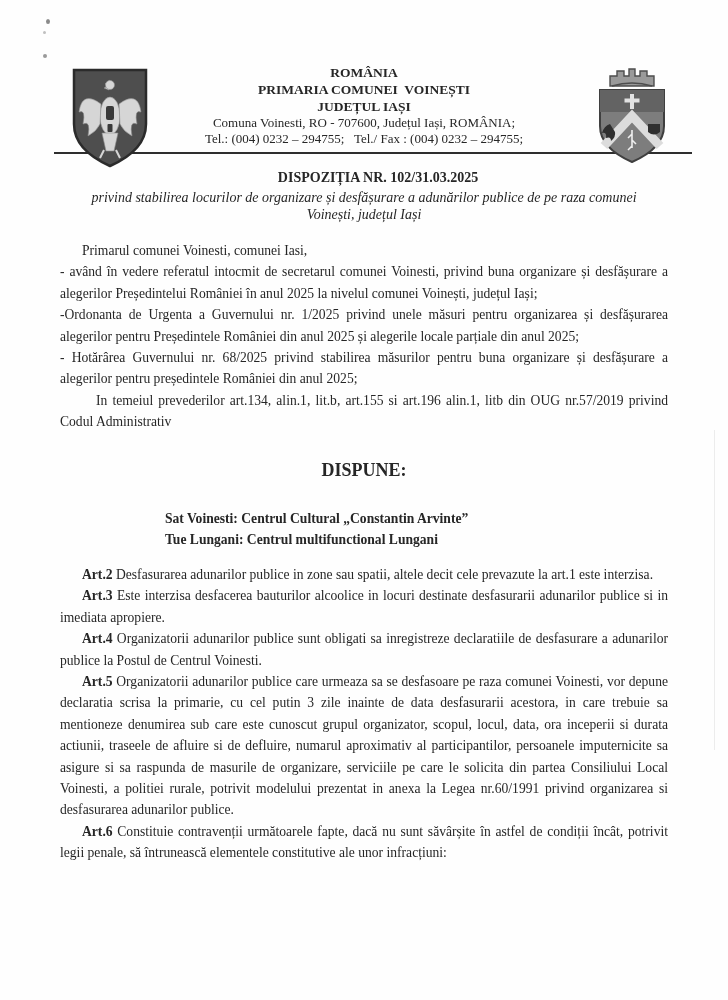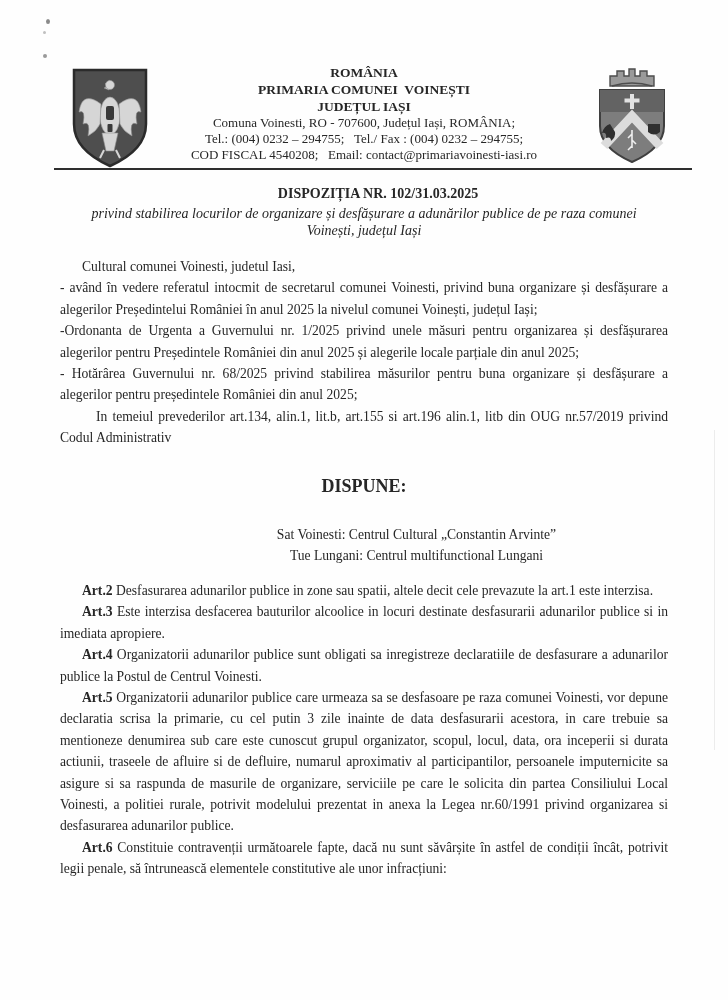--- a/index.html
+++ b/index.html
@@ -31,21 +31,21 @@
   .title-block{text-align:center;margin-top:15px;}
   .doc-number{font-weight:bold;font-size:14px;line-height:17px;padding-left:28px;}
   .doc-subject{font-style:italic;font-size:14px;line-height:17px;max-width:588px;margin:3px auto 0;}
 
   
   .content{margin:17px 60px 0 60px;font-size:13.6px;line-height:21.4px;text-align:justify;}
   .content p{margin:0;}
   p.indent{text-indent:22px;}
   p.indent-lg{text-indent:36px;}
   .dispune{text-align:center;font-weight:bold;margin:27px 0 27px 0 !important;font-size:18px;}
-  .locations{font-weight:normal;margin:8px 0 13px 105px;text-align:center;}
+  .locations{font-weight:bold;margin:8px 0 13px 105px;text-align:left;}
   .locations div{line-height:21.4px;}
   b.art{font-weight:bold;}
 </style>
 </head>
 <body>
 
 <div class="page">
 
   <span class="speck s1"></span>
   <span class="speck s2"></span>
@@ -85,32 +85,31 @@
     <path d="M62,62 h12 v8 q-6,5 -12,0 Z" fill="#2f2f2f"></path>
     <path d="M46,68 v18 M46,72 l-4,4 M46,78 l4,4 M46,84 l-4,4" stroke="#efefef" stroke-width="1.6" fill="none"></path>
   </svg>
 
   <header class="head-text">
     <div class="head-line-bold">ROMÂNIA</div>
     <div class="head-line-bold">PRIMARIA COMUNEI&nbsp; VOINEȘTI</div>
     <div class="head-line-bold">JUDEȚUL IAȘI</div>
     <div class="head-line">Comuna Voinesti, RO - 707600, Județul Iași, ROMÂNIA;</div>
     <div class="head-line">Tel.: (004) 0232 – 294755;&nbsp;&nbsp; Tel./ Fax : (004) 0232 – 294755;</div>
-    <div class="head-line">COD FISCAL 4540208;&nbsp;&nbsp; Email: contact@primariavoinesti-iasi.ro</div>
   </header>
 
   <div class="rule"></div>
 
   <div class="title-block">
     <div class="doc-number">DISPOZIȚIA NR. 102/31.03.2025</div>
     <div class="doc-subject">privind stabilirea locurilor de organizare și desfășurare a adunărilor publice de pe raza comunei Voinești, județul Iași</div>
   </div>
 
   <main class="content">
-    <p class="indent">Cultural comunei Voinesti, judetul Iasi,</p>
+    <p class="indent">Primarul comunei Voinesti, comunei Iasi,</p>
     <p>- având în vedere referatul intocmit de secretarul comunei Voinesti, privind buna organizare și desfășurare a alegerilor Președintelui României în anul 2025 la nivelul comunei Voinești, județul Iași;</p>
     <p>-Ordonanta de Urgenta a Guvernului nr. 1/2025 privind unele măsuri pentru organizarea și desfășurarea alegerilor pentru Președintele României din anul 2025 și alegerile locale parțiale din anul 2025;</p>
     <p>- Hotărârea Guvernului nr. 68/2025 privind stabilirea măsurilor pentru buna organizare și desfășurare a alegerilor pentru președintele României din anul 2025;</p>
     <p class="indent-lg">In temeiul prevederilor art.134, alin.1, lit.b, art.155 si art.196 alin.1, litb din OUG nr.57/2019 privind Codul Administrativ</p>
 
     <p class="dispune">DISPUNE:</p>
 
 
     <div class="locations">
       <div>Sat Voinesti: Centrul Cultural „Constantin Arvinte”</div>

